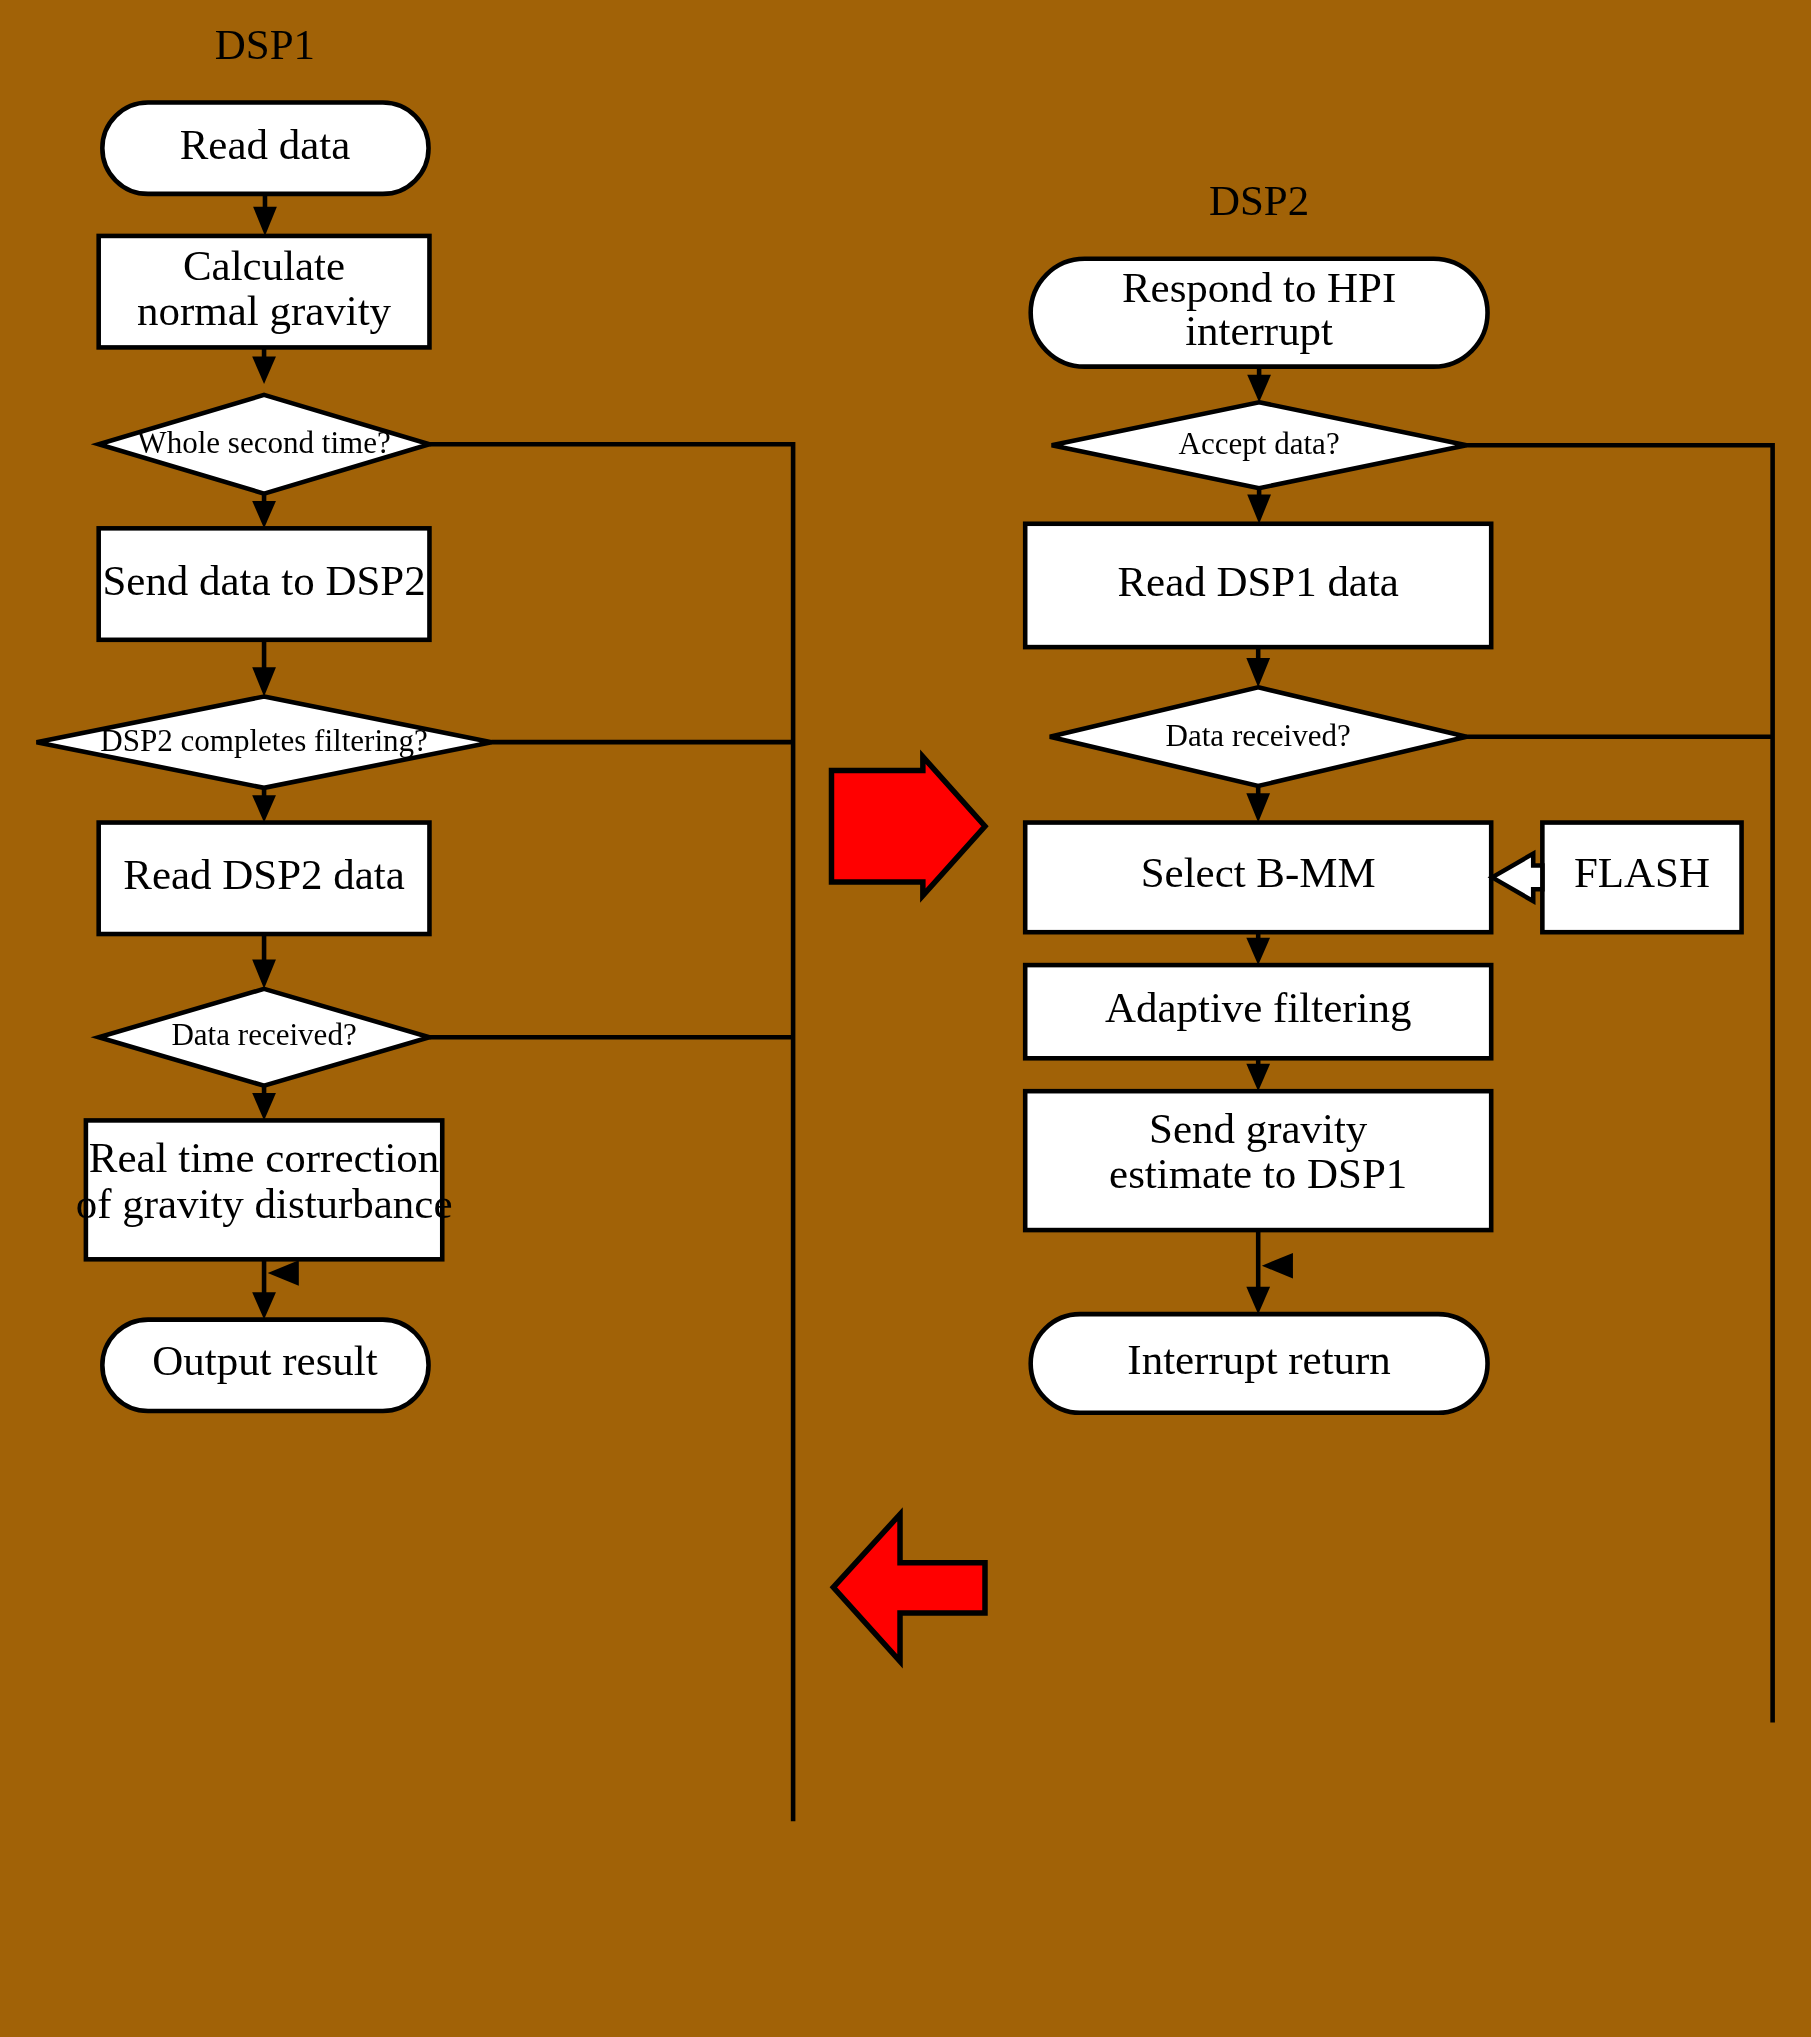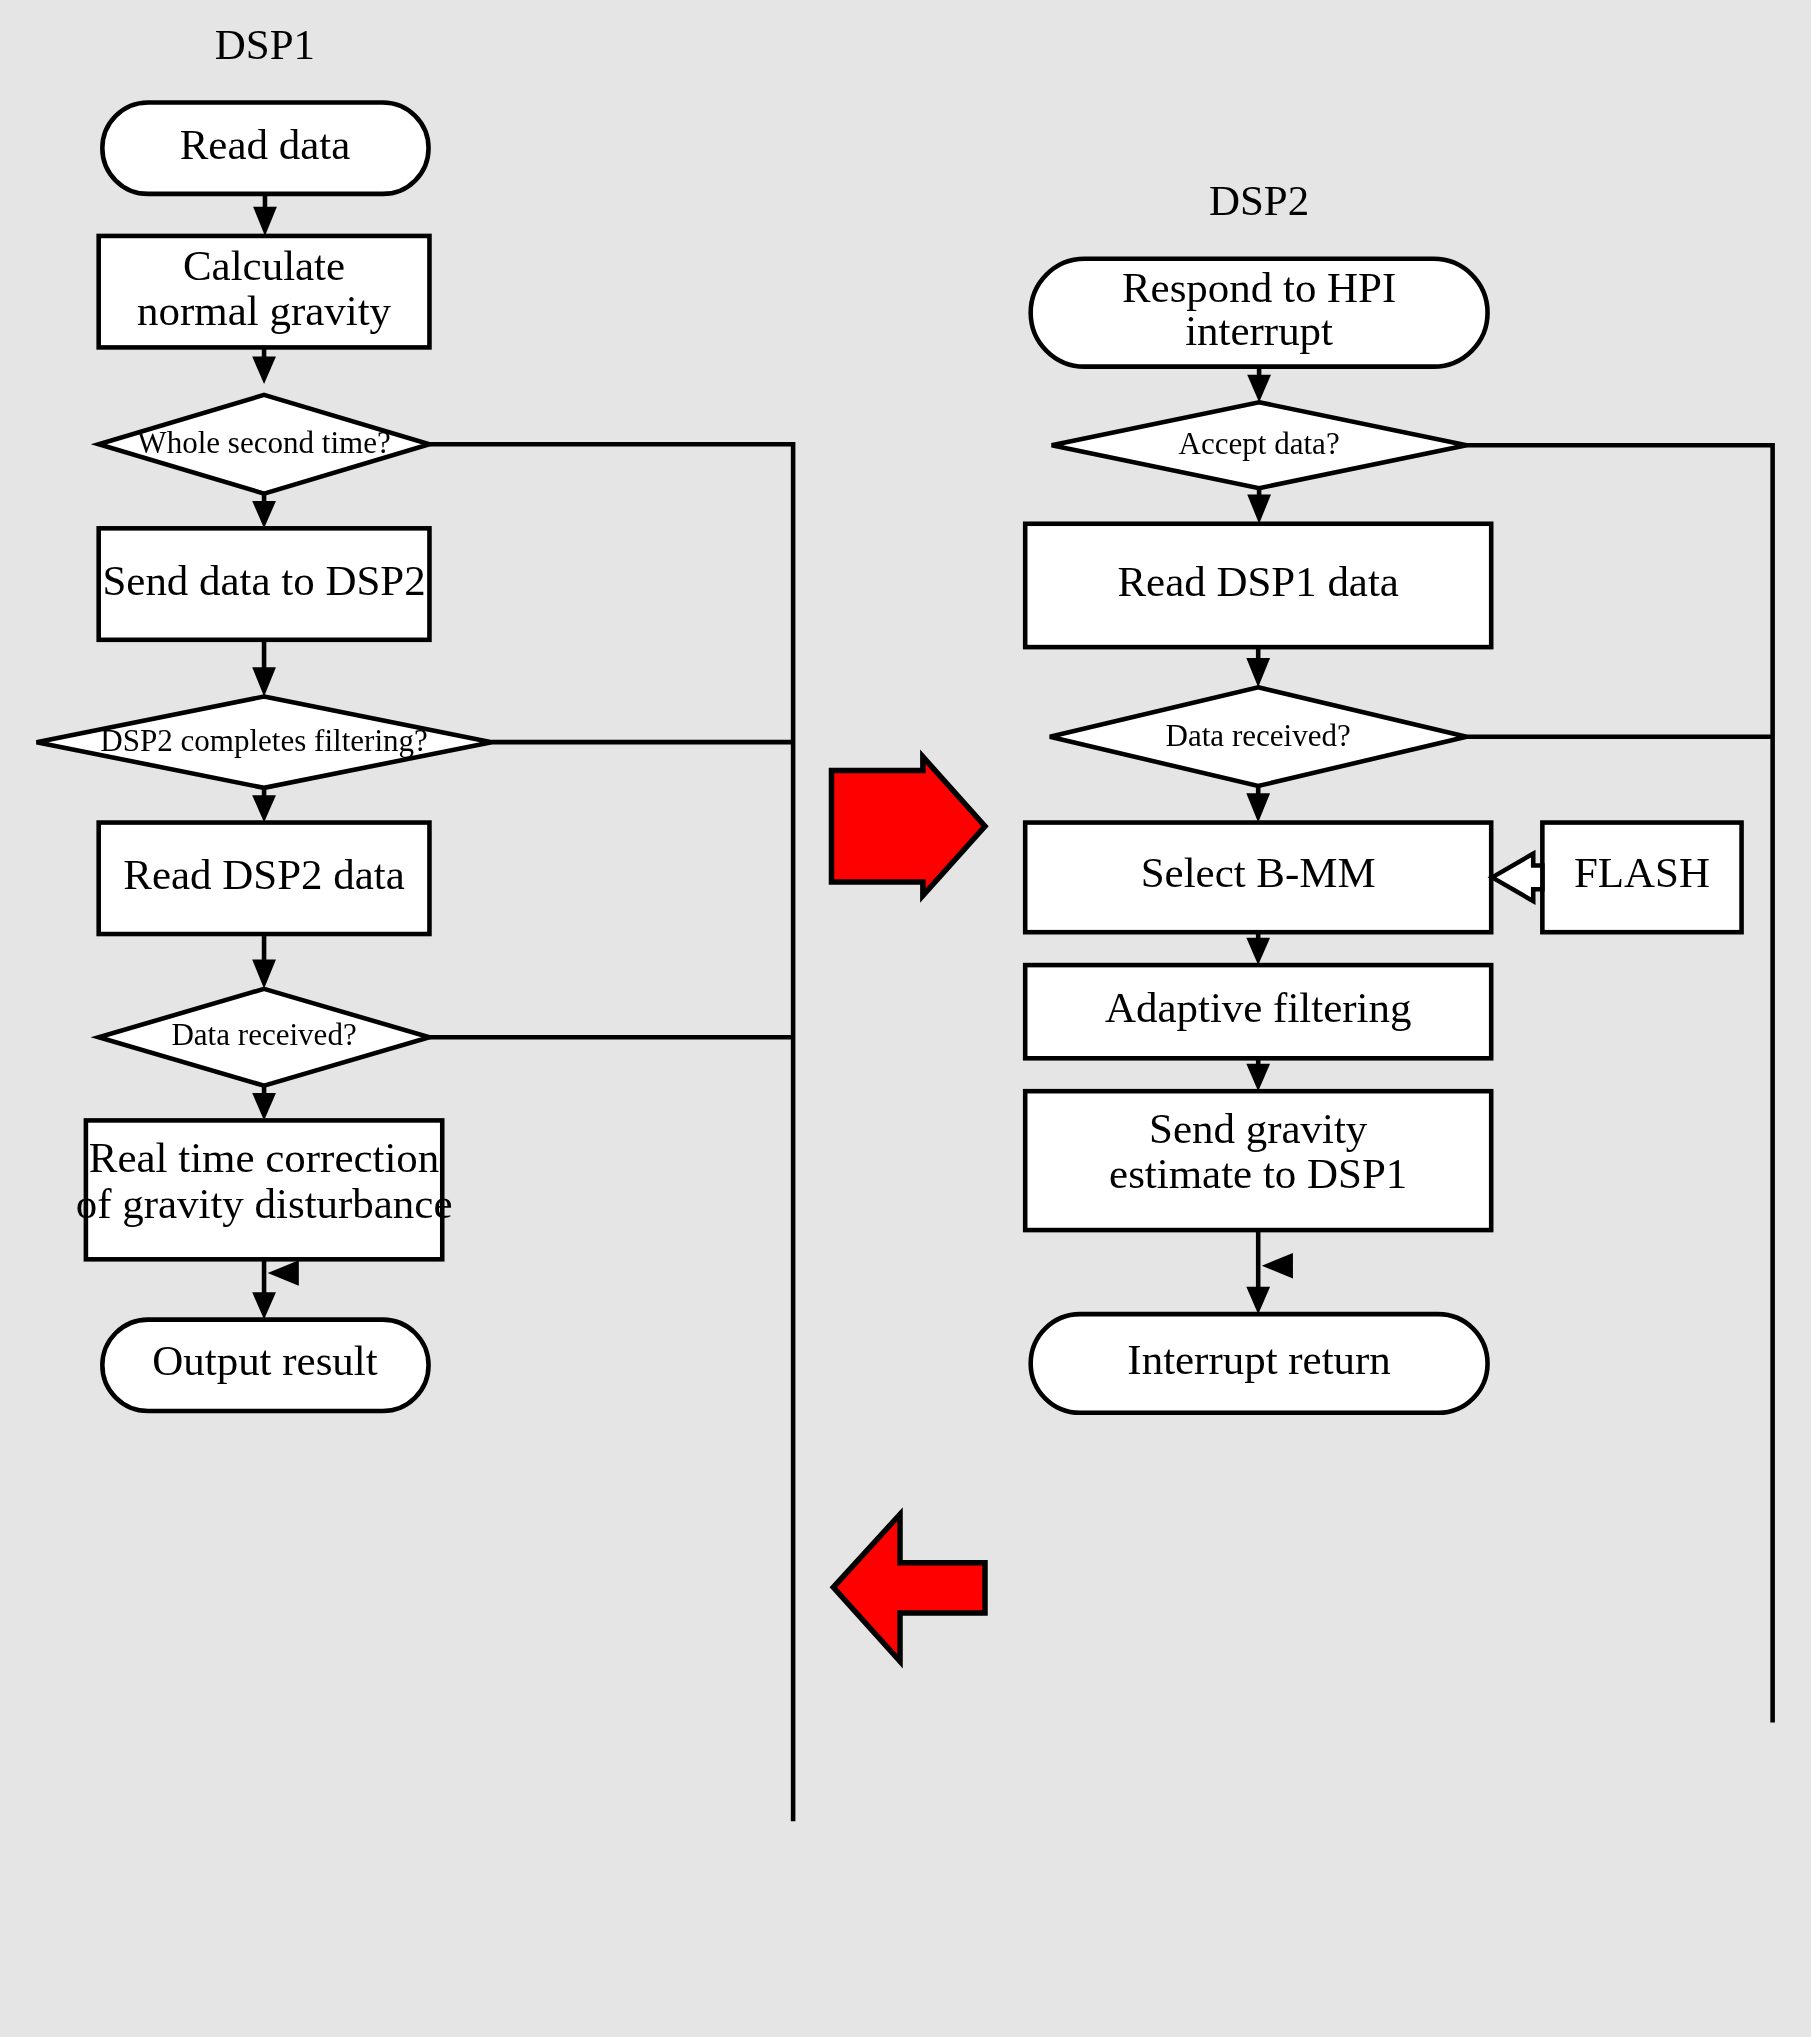--- a/index.html
+++ b/index.html
@@ -1,18 +1,18 @@
 <!DOCTYPE html>
 <html style="font-size:14.6px"><head>
 <meta charset="utf-8">
 <style>
   html,body{margin:0;padding:0;background:#ffffff;}
   body{width:1811px;height:2038px;overflow:hidden;
        font-family:"Liberation Serif","DejaVu Serif",serif;}
-  #stage{position:relative;width:1811px;height:2038px;background:#e5e5e5;}
+  #stage{position:relative;width:1811px;height:2038px;background:#a16207;}
   svg#fc{position:absolute;left:0;top:0;width:1811px;height:2038px;display:block;}
   .shape{fill:#ffffff;stroke:#000000;stroke-width:5;}
   .redarrow{fill:#FF0000;stroke:#000000;stroke-width:6;}
   .hollowarrow{fill:#ffffff;stroke:#000000;stroke-width:5;}
   .conn{stroke:#000000;stroke-width:5;fill:none;}
   .ahead{fill:#000000;stroke:none;}
   .lbl{font-family:"Liberation Serif","DejaVu Serif",serif;fill:#000000;
        text-anchor:middle;dominant-baseline:middle;}
   .t-title{font-size:47px;}
   .t-big{font-size:47px;}

